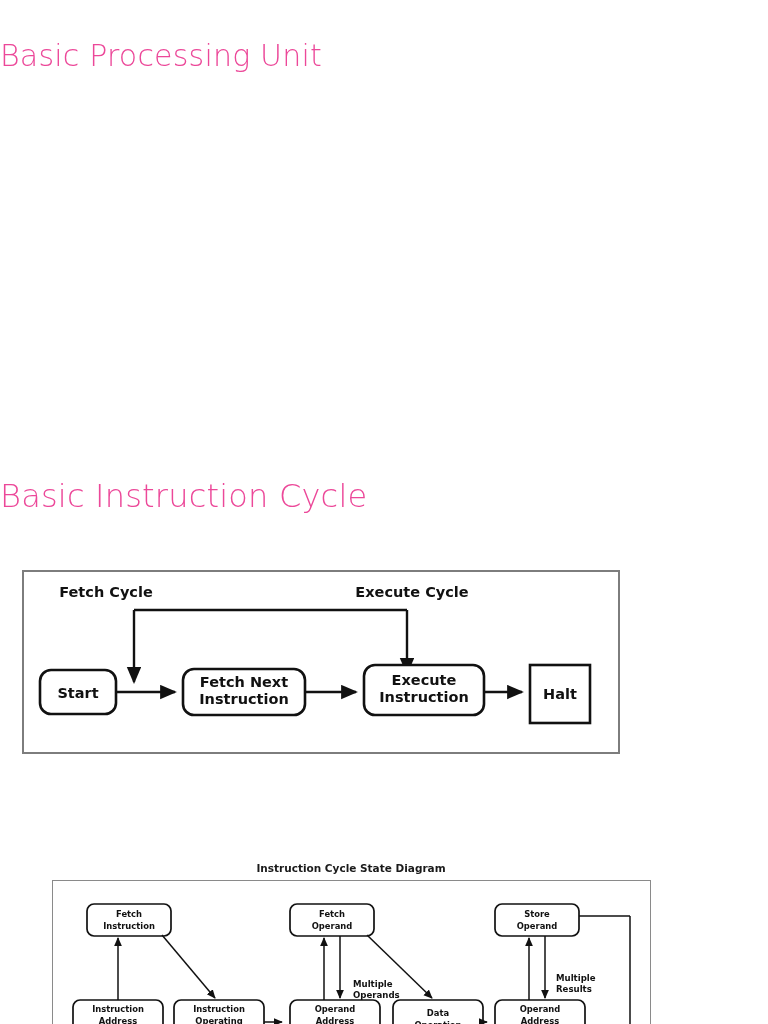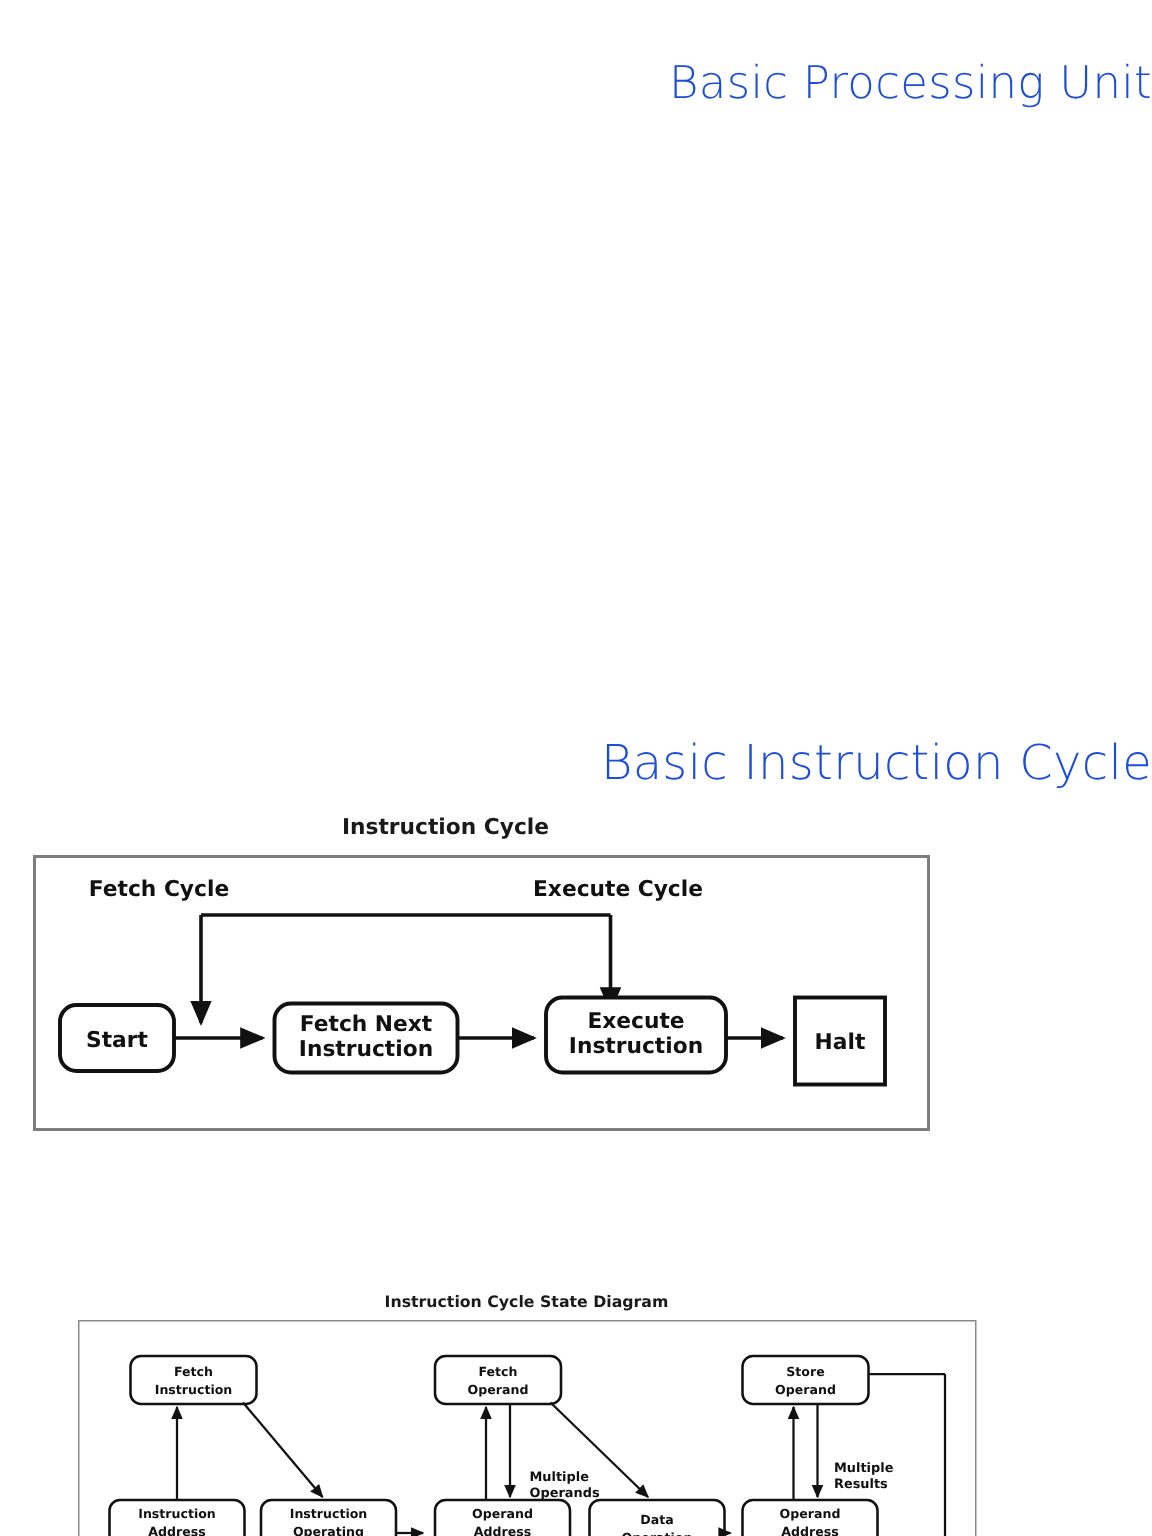--- a/index.html
+++ b/index.html
@@ -14,29 +14,29 @@
     overflow: hidden;
     font-family: "Liberation Sans", sans-serif;
     color: #231f20;
   }
 
   
   .slide-title {
     position: absolute;
     left: 0;
     width: 768px;
-    text-align: right;
+    text-align: left;
     font-family: "DejaVu Sans", "Liberation Sans", sans-serif;
     font-weight: 300;
-    color: #1d4ed8;
+    color: #ec4899;
     letter-spacing: 0.2px;
     white-space: nowrap;
   }
   #title-1 { top: 38px; font-size: 30px; }
-  #title-2 { top: 477px; font-size: 32px; margin-top: 12px; }
+  #title-2 { top: 477px; font-size: 32px; }
 
   
   #figure-instruction-cycle {
     position: absolute;
     left: 22px;
     top: 544px;
     width: 600px;
     height: 212px;
   }
   #fig1-caption {
@@ -149,21 +149,20 @@
 </style>
 </head>
 <body>
 
 <div id="title-1" class="slide-title">Basic Processing Unit</div>
 
 <div id="title-2" class="slide-title">Basic Instruction Cycle</div>
 
 <div id="figure-instruction-cycle">
 
-  <div id="fig1-caption">Instruction Cycle</div>
 
   <div id="fig1-frame"></div>
 
   <svg id="fig1-svg" width="598" height="184" viewBox="0 0 598 184">
     <defs>
       <marker id="arrow1" markerWidth="7" markerHeight="7" refX="6.2" refY="3" orient="auto">
         <path d="M0,0 L7,3 L0,6 z" fill="#111111"></path>
       </marker>
     </defs>
 

